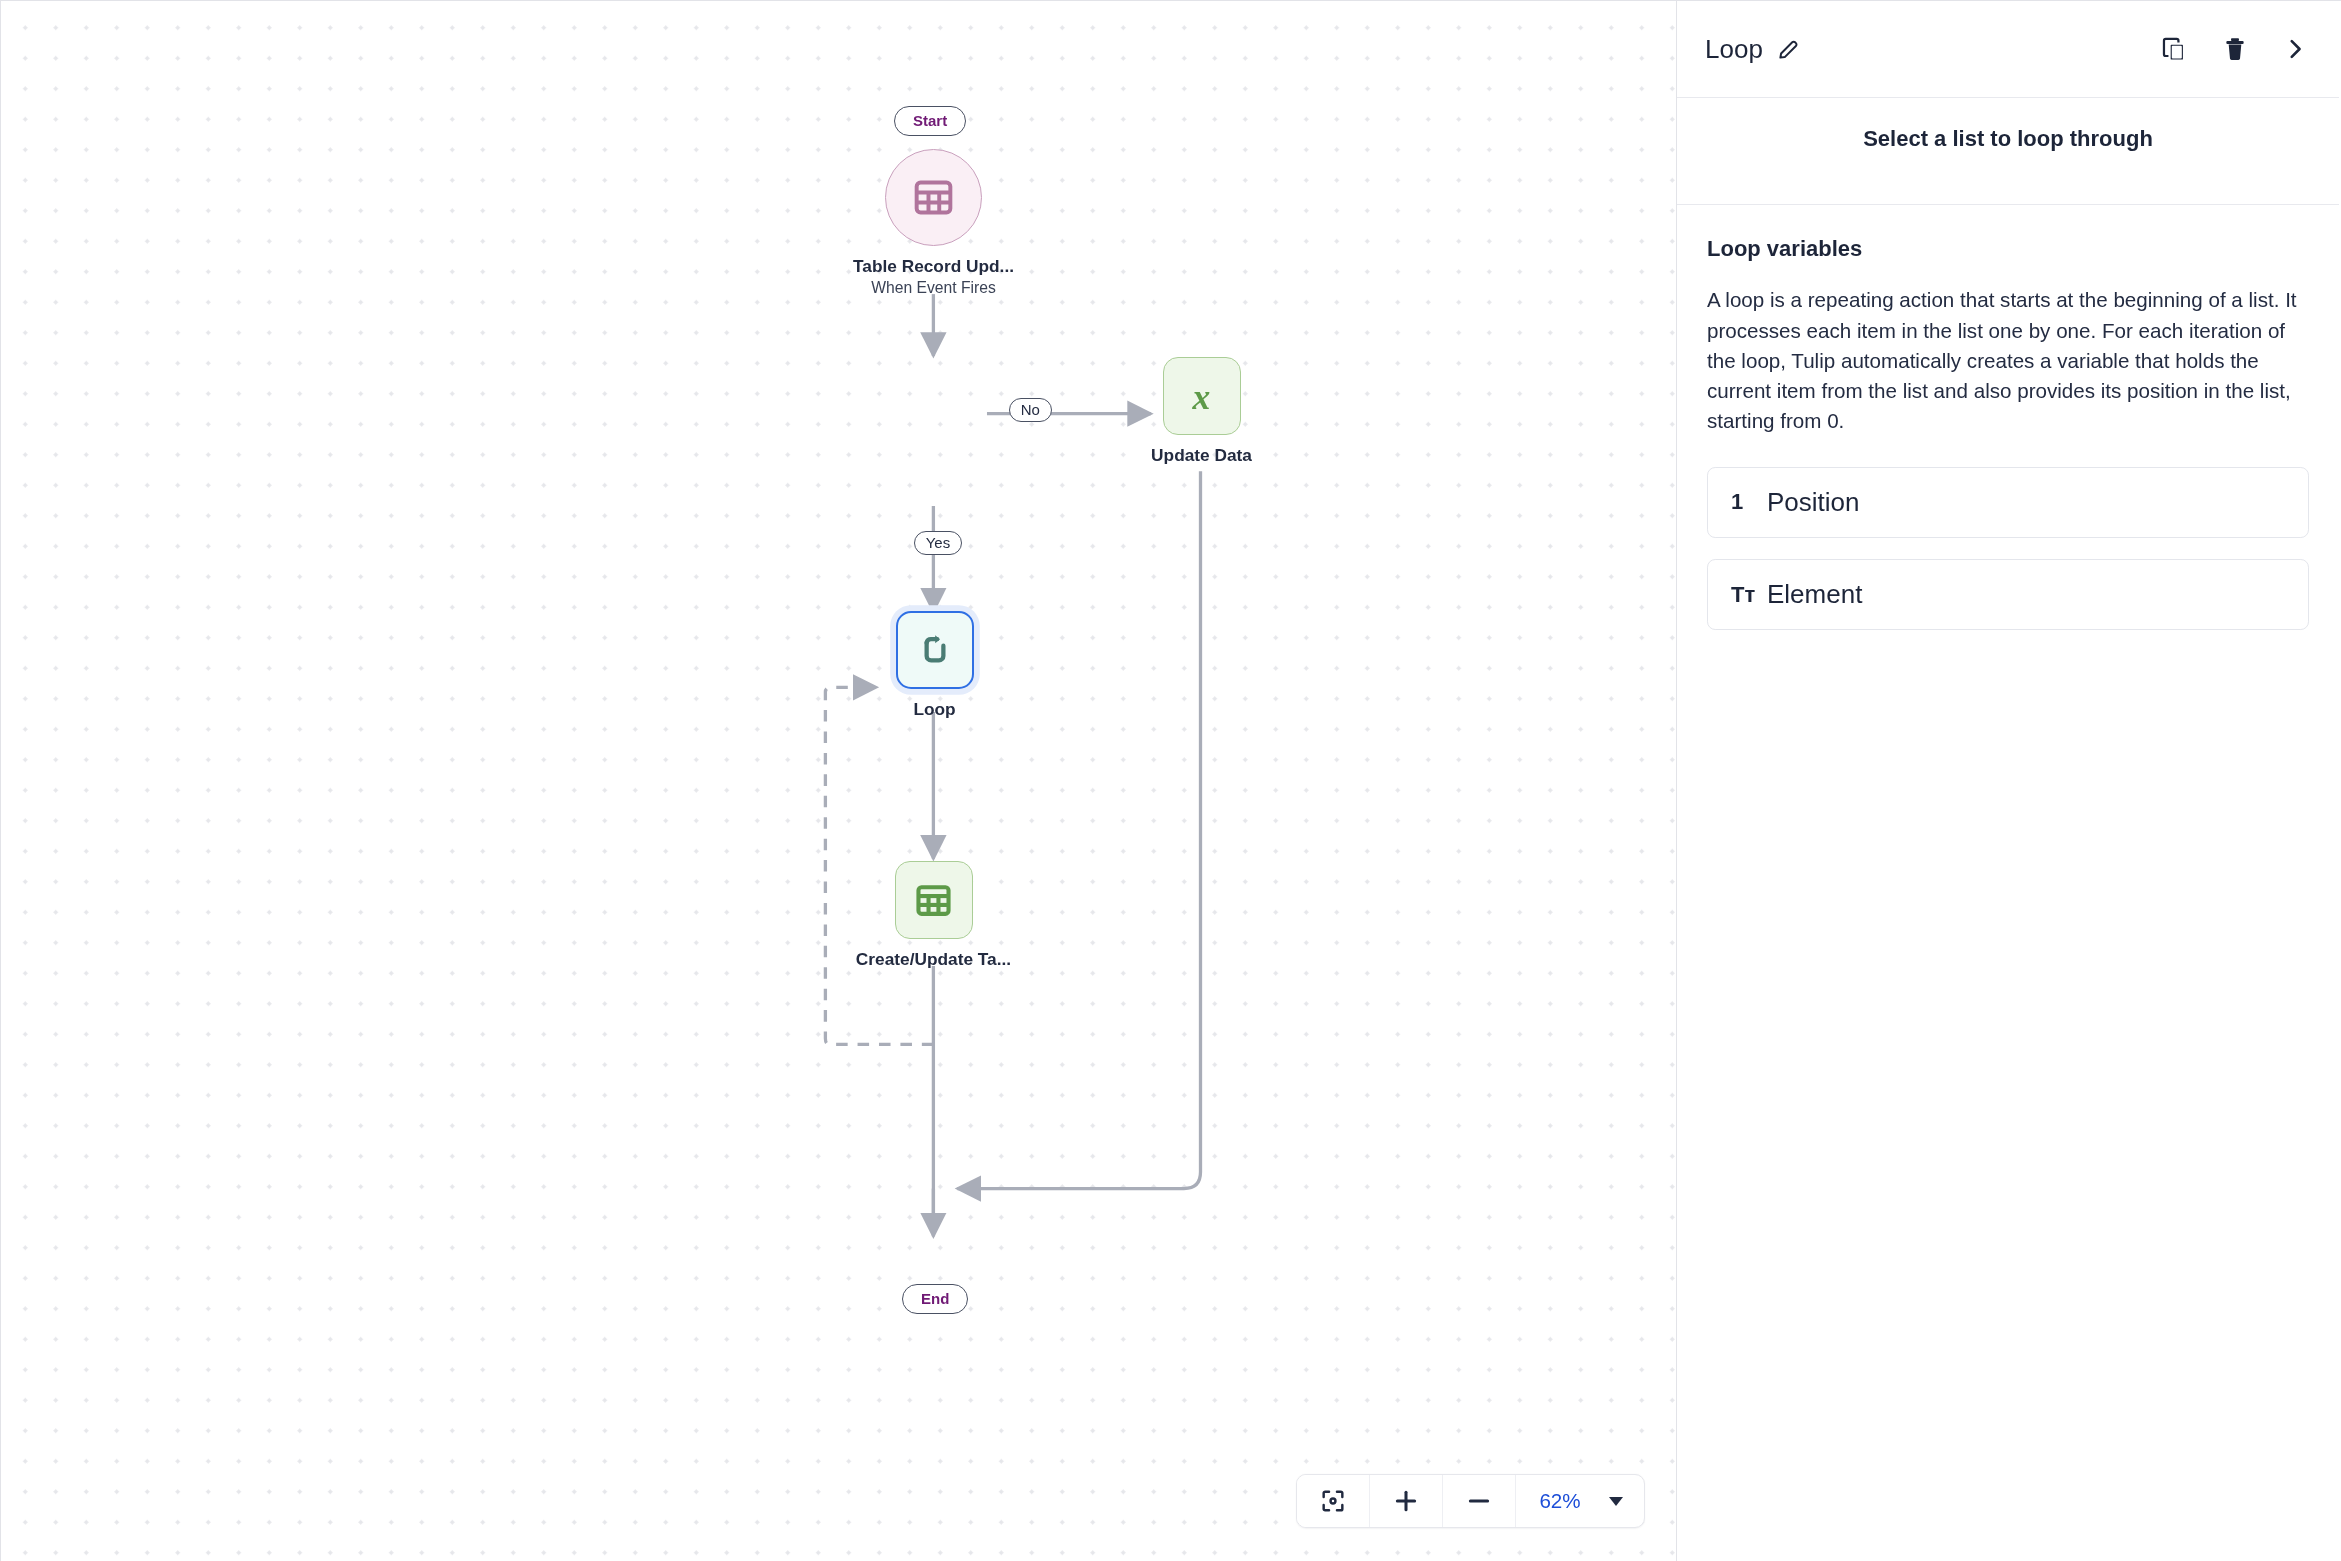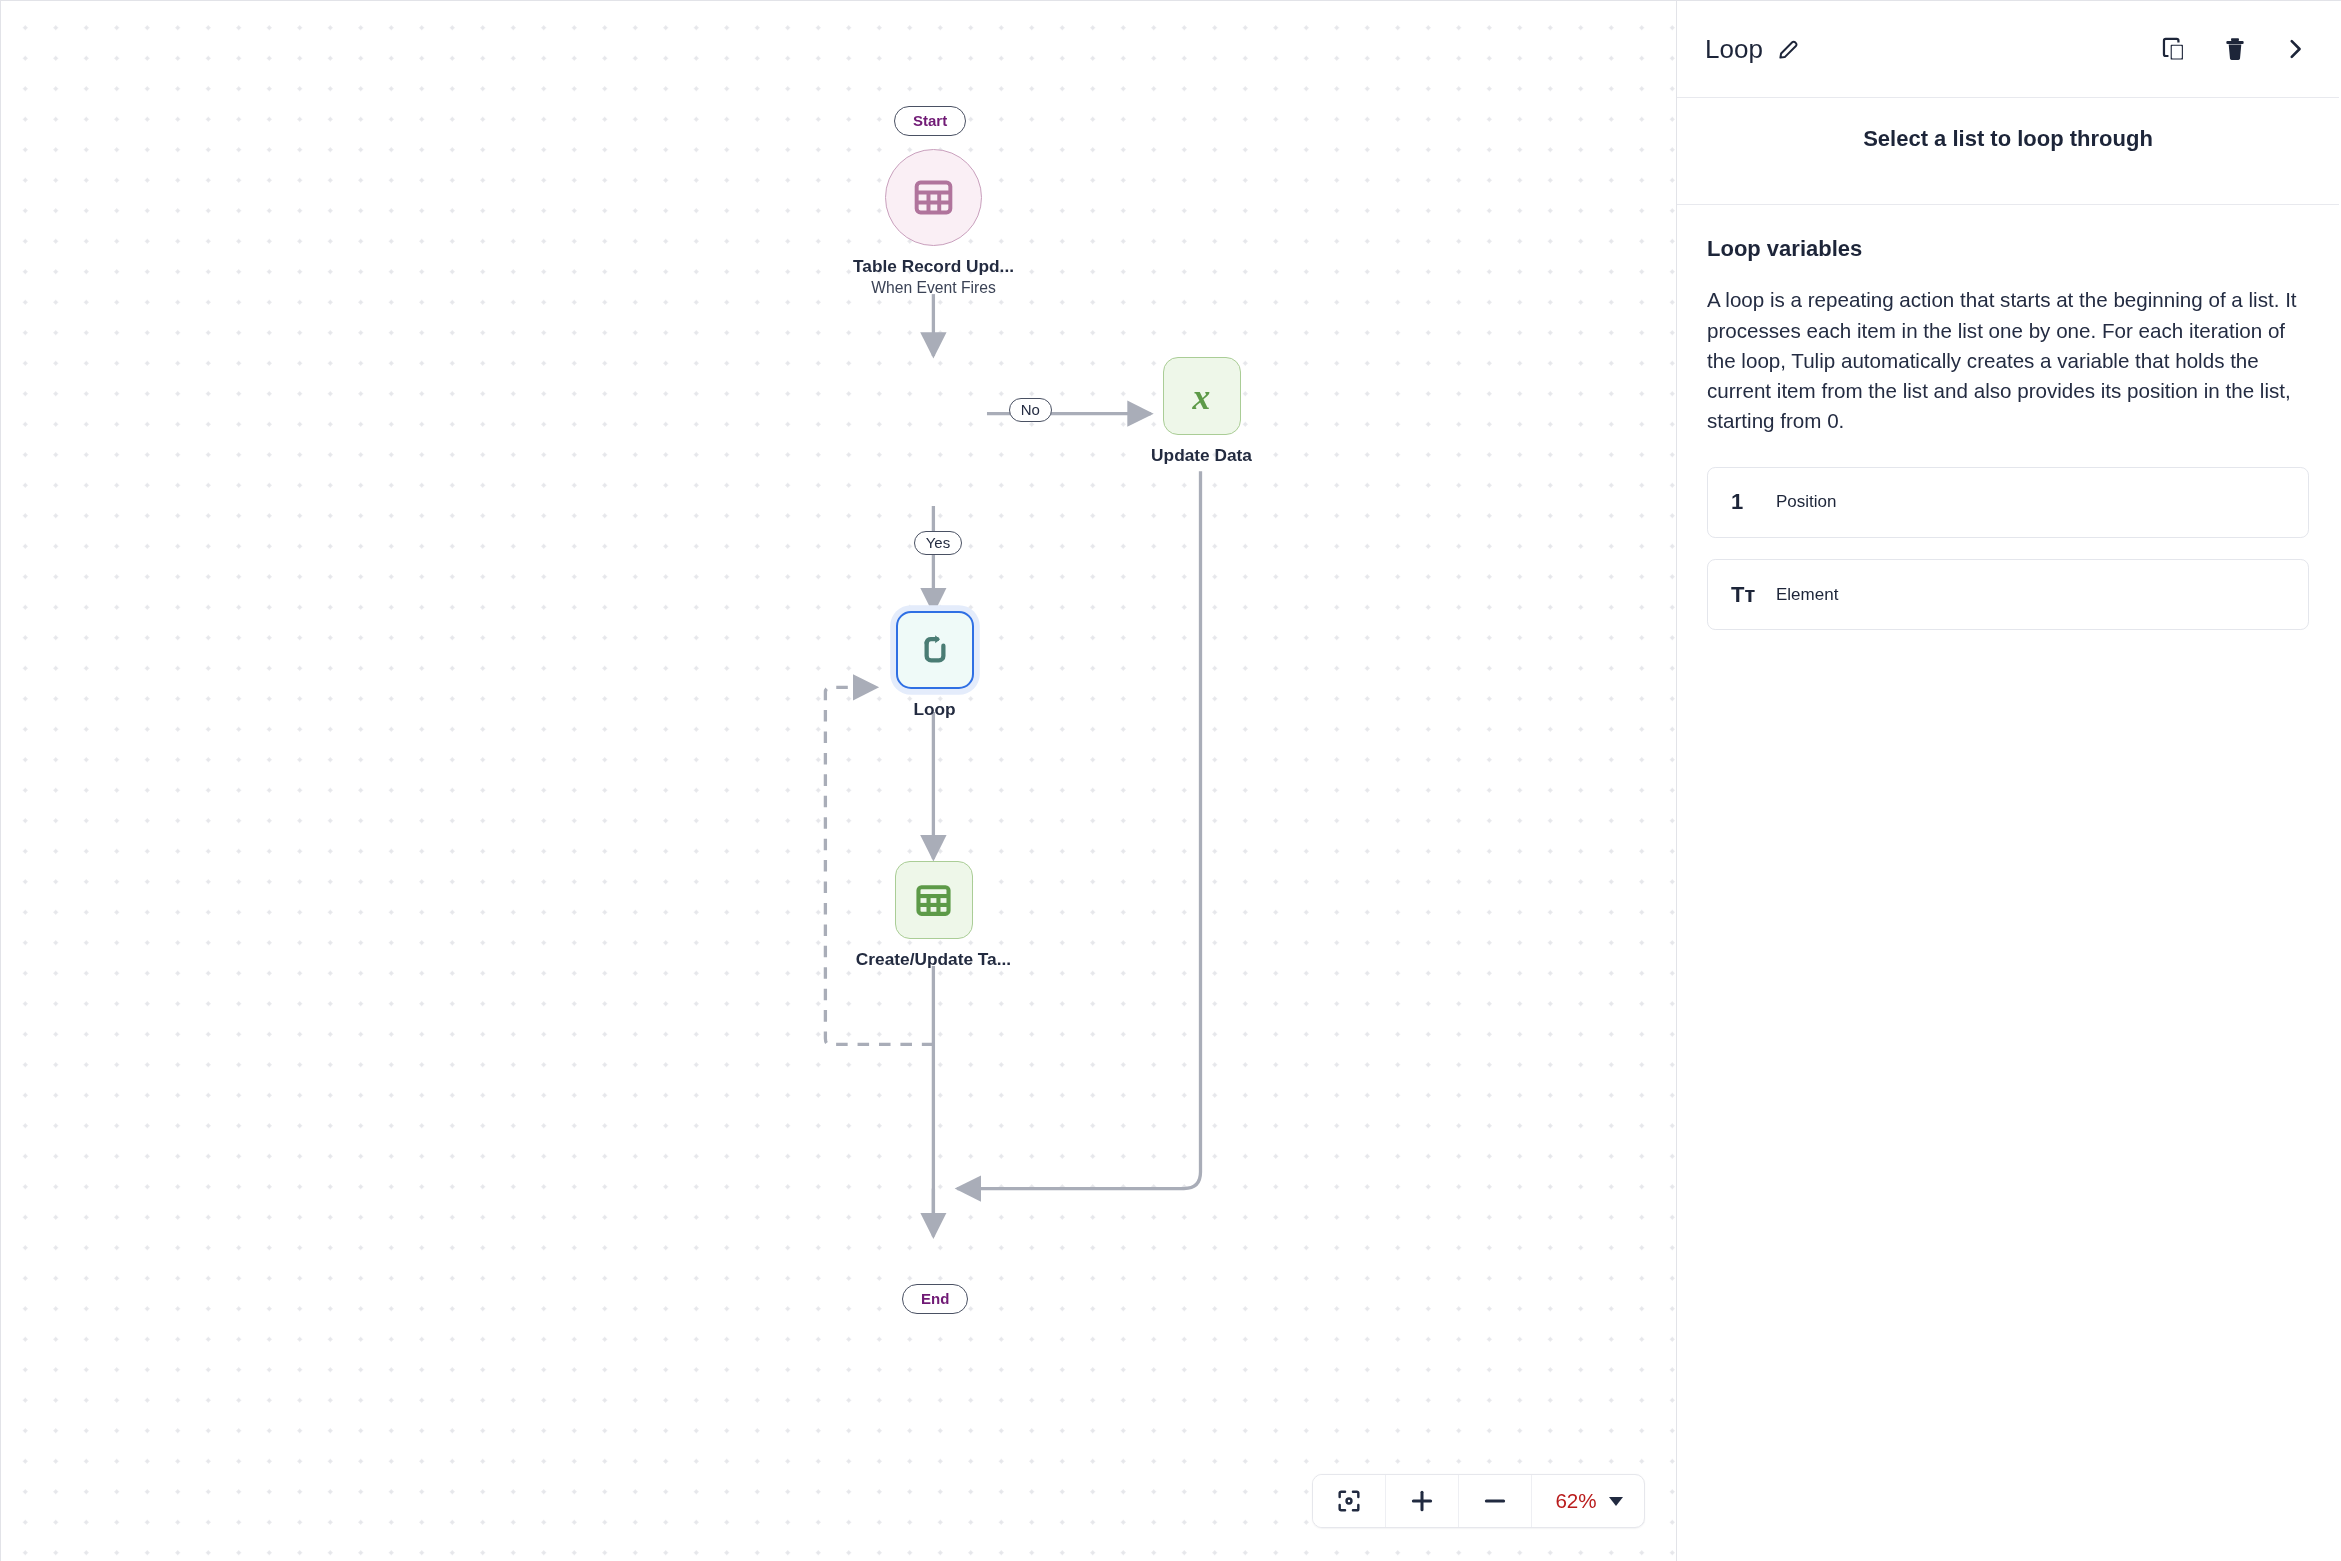--- a/index.html
+++ b/index.html
@@ -119,24 +119,24 @@
   }
   .zoom-btn {
     width: 73px; height: 100%;
     display: flex; align-items: center; justify-content: center;
     border-right: 1.6px solid #eeeff3;
     color: #212a40;
     background: #ffffff;
     cursor: pointer;
   }
   .zoom-level {
-    display: flex; align-items: center; gap: 12px;
+    display: flex; align-items: center; gap: 28px;
     padding: 0 21.4px 0 23px;
     font-size: 20.6px;
-    color: #b91c1c;
+    color: #1d4ed8;
     cursor: pointer;
   }
   .caret {
     width: 0; height: 0;
     border-left: 7.4px solid transparent;
     border-right: 7.4px solid transparent;
     border-top: 9px solid #212a40;
   }
 
   
@@ -200,21 +200,21 @@
     background: #ffffff;
     cursor: pointer;
   }
   .var-icon {
     width: 28px;
     color: #1d2539;
     font-weight: bold;
     font-size: 22px;
     display: flex; align-items: center;
   }
-  .var-name { font-size: 17px; color: #1d2539; margin-left: 17px; }
+  .var-name { font-size: 26px; color: #1d2539; margin-left: 8px; }
 </style>
 </head>
 <body>
 
 <div class="app">
 
   <div class="canvas-wrap">
 
     <svg class="flow-svg" width="1676" height="1559" viewBox="0 0 2033 1890">
       <defs>

